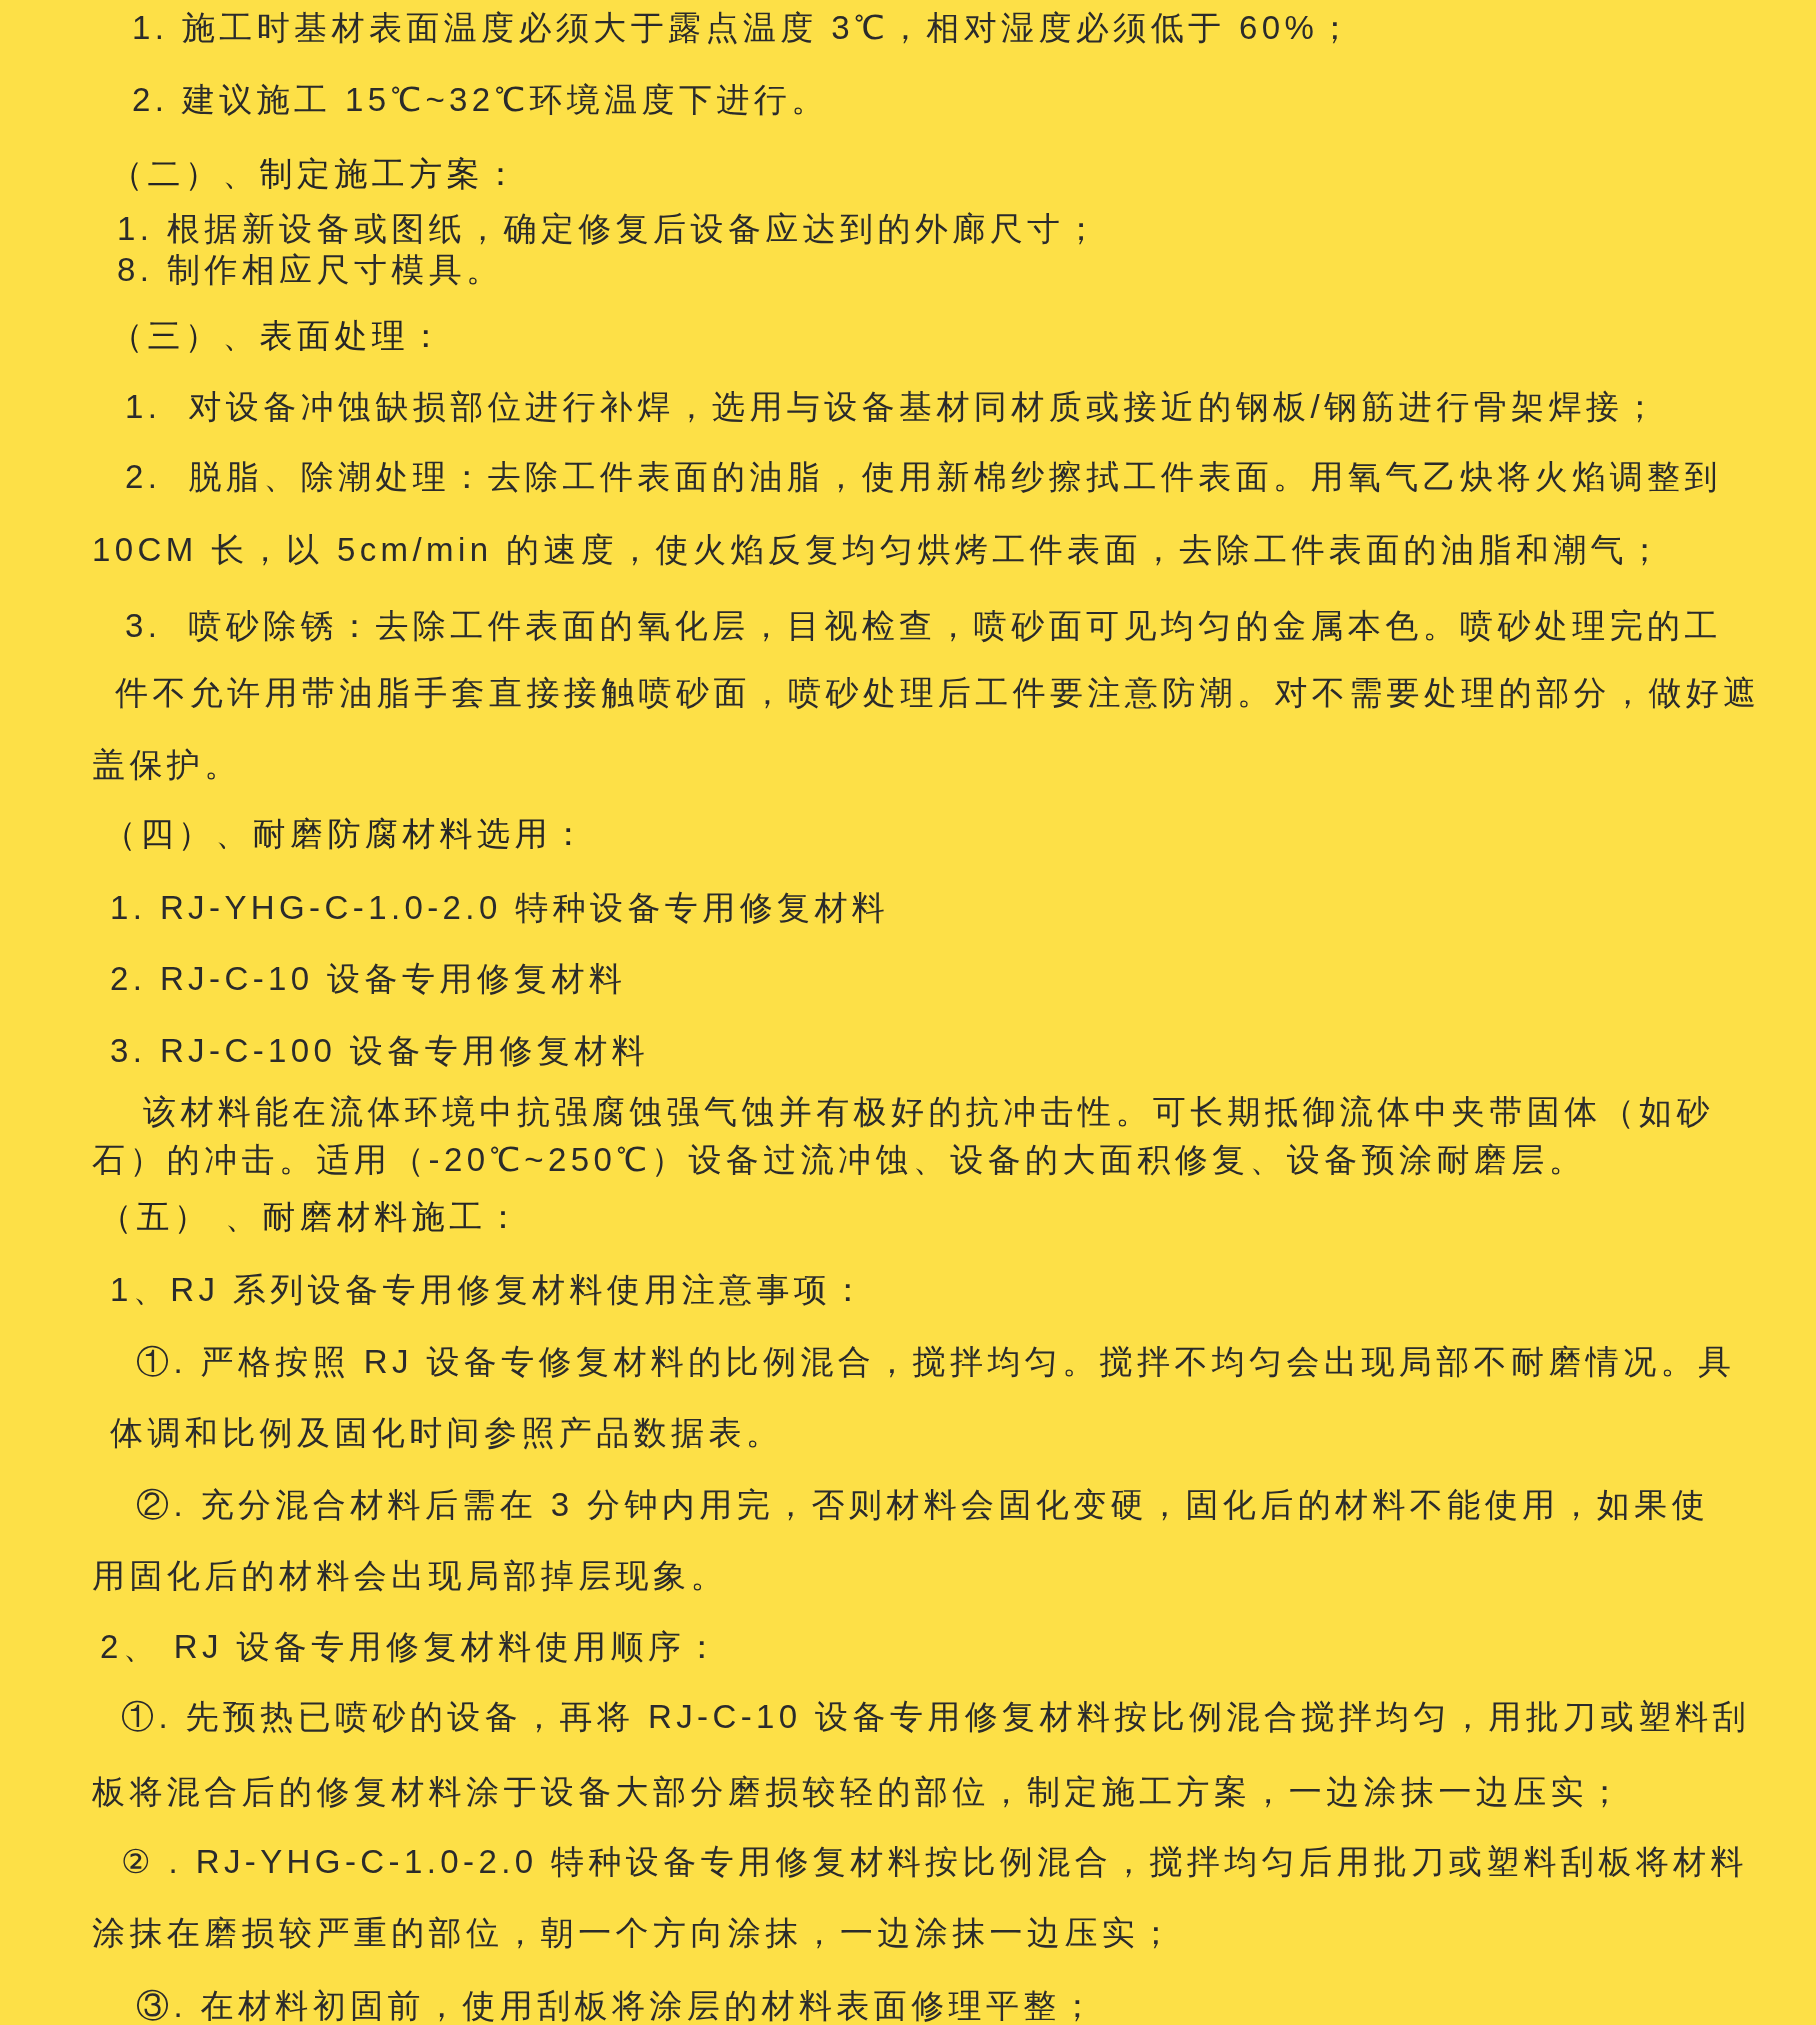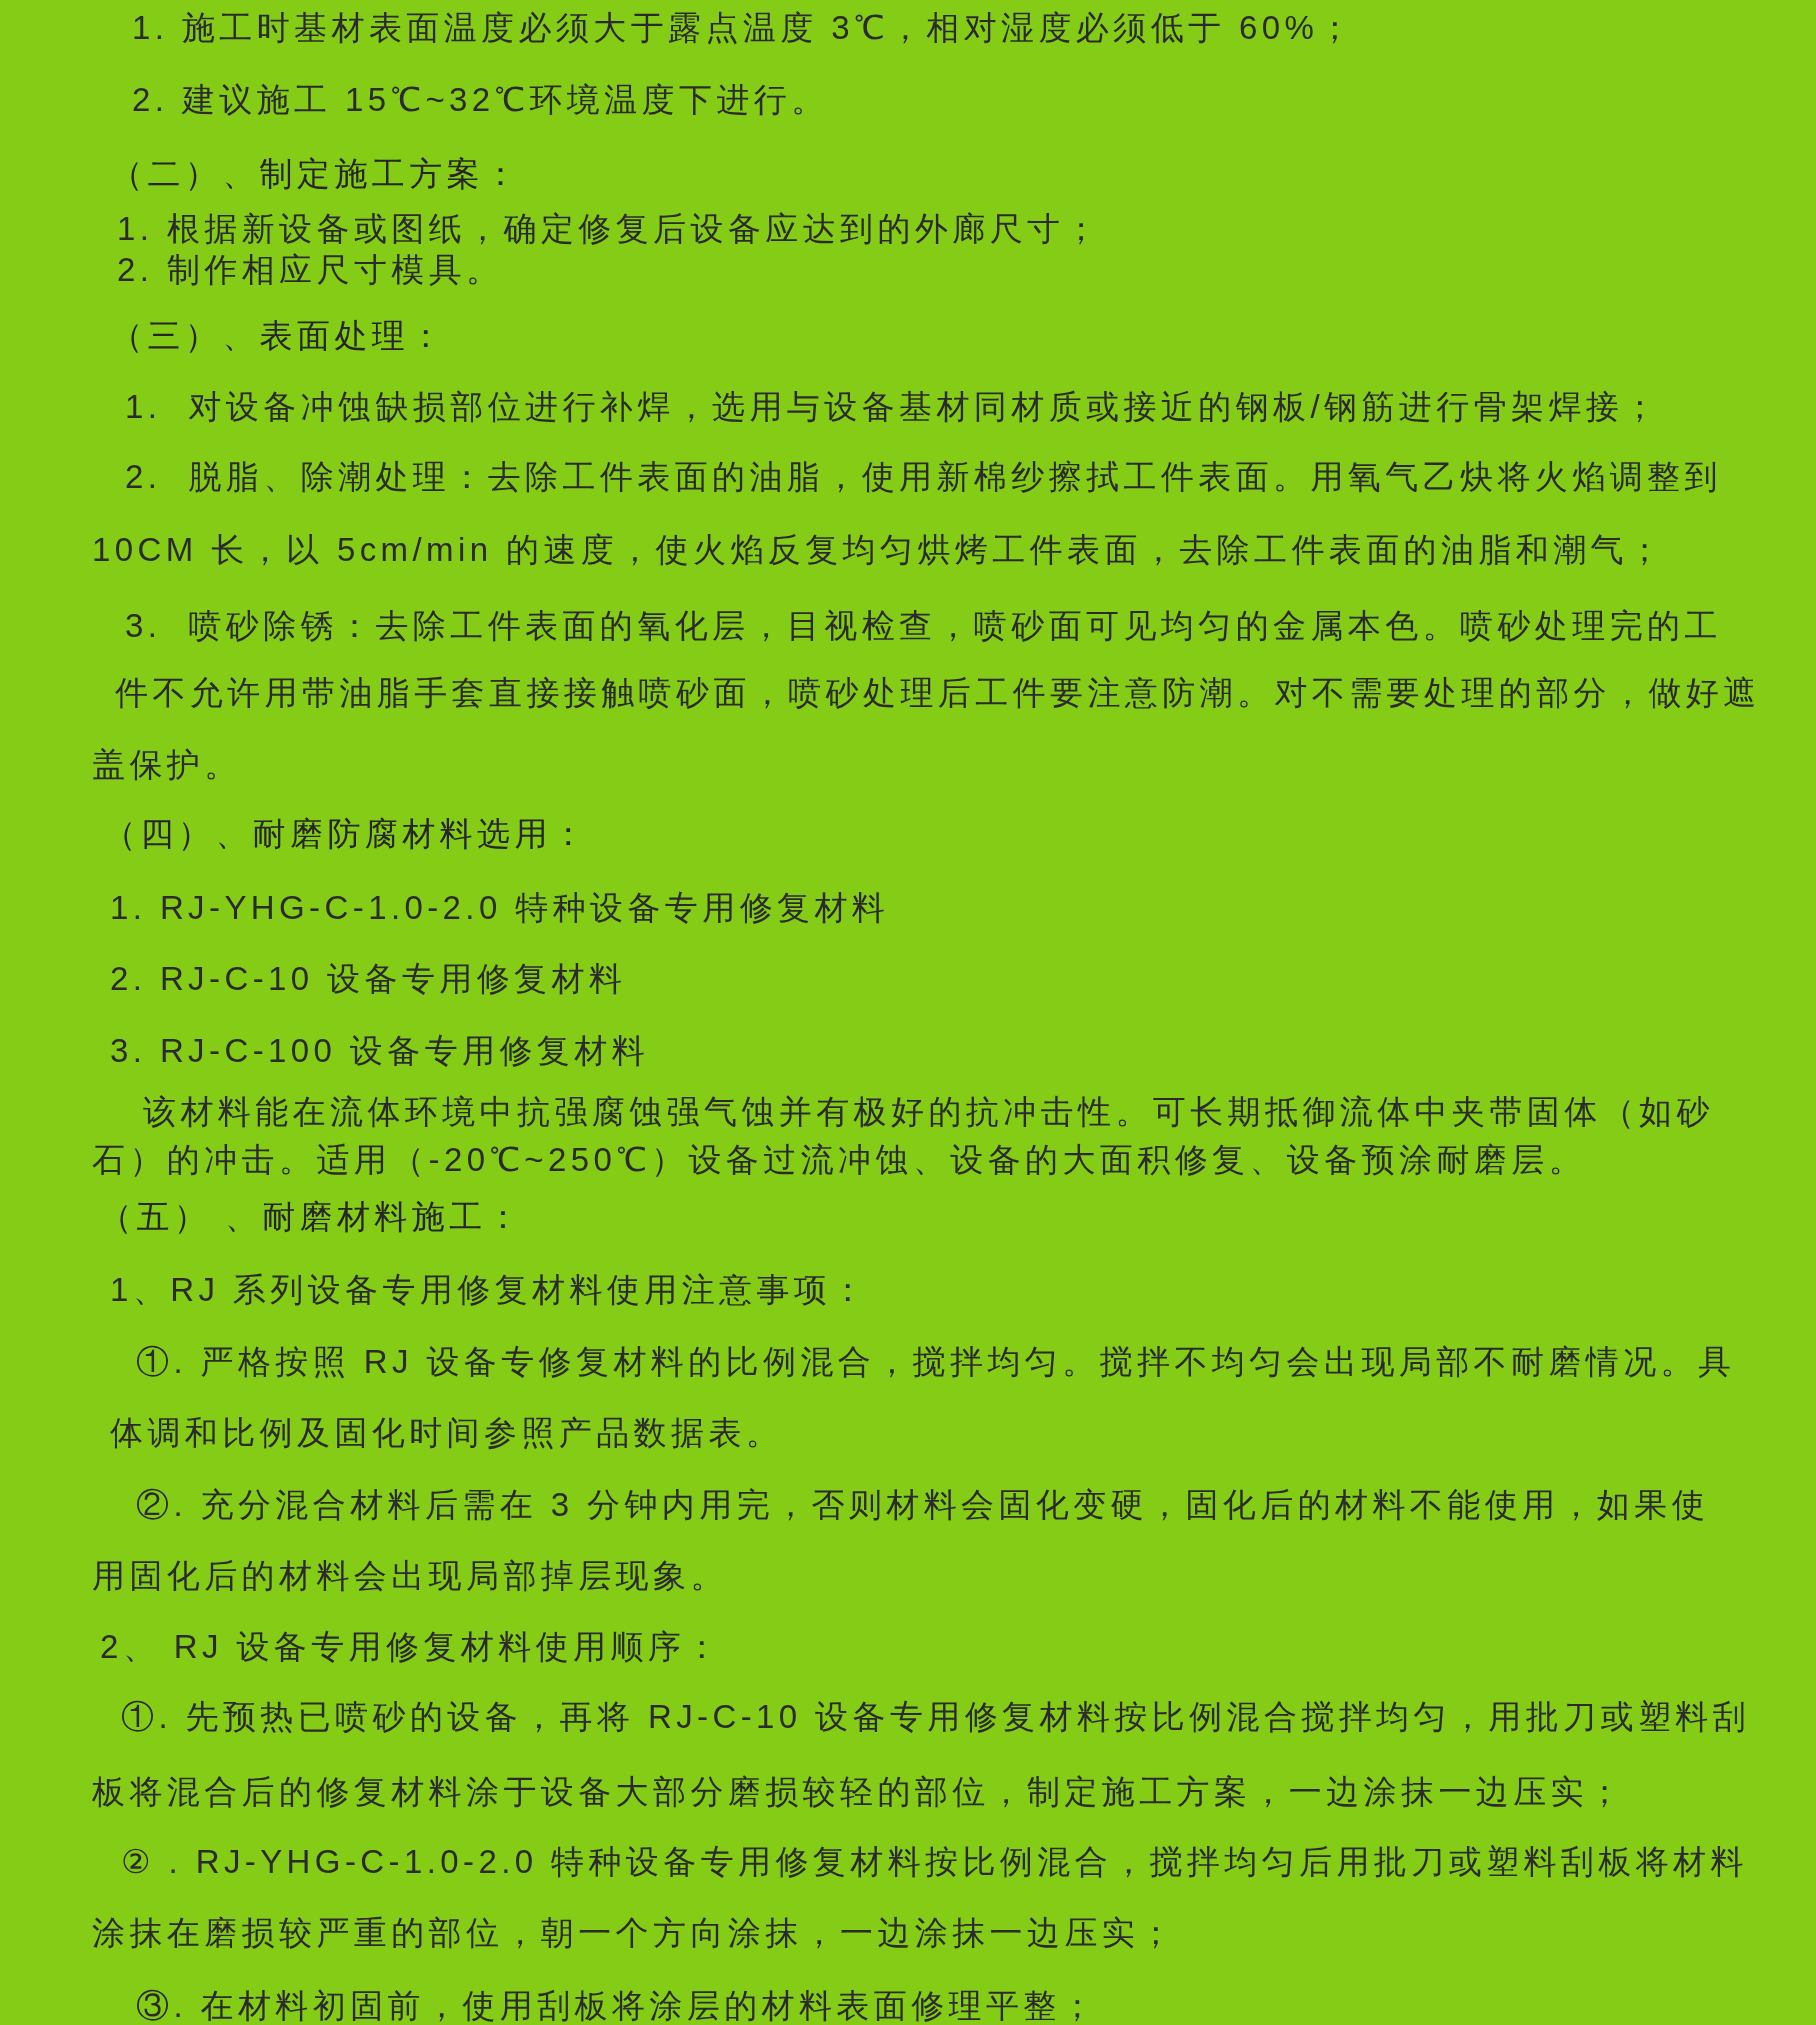--- a/index.html
+++ b/index.html
@@ -4,21 +4,21 @@
 <style>
   html, body {
     margin: 0;
     padding: 0;
     background: #ffffff;
   }
   .page {
     position: relative;
     width: 1816px;
     height: 2025px;
-    background: #84cc16;
+    background: #fde047;
     overflow: hidden;
     font-family: "Liberation Sans", sans-serif;
   }
   .doc-line {
     position: absolute;
     font-size: 33px;
     line-height: 38px;
     letter-spacing: 4.4px;
     color: #2b2b2b;
     white-space: pre;
@@ -30,21 +30,21 @@
 </style>
 </head>
 <body>
 
 <div class="page">
   <div id="doc-content">
       <div class="doc-line list-item" style="left: 132px; top: 8.8px;">1. 施工时基材表面温度必须大于露点温度 3℃，相对湿度必须低于 60%；</div>
       <div class="doc-line list-item" style="left: 132px; top: 81px;">2. 建议施工 15℃~32℃环境温度下进行。</div>
       <div class="doc-line section-heading" style="left: 110px; top: 155px;">（二）、制定施工方案：</div>
       <div class="doc-line list-item" style="left: 117px; top: 210px;">1. 根据新设备或图纸，确定修复后设备应达到的外廊尺寸；</div>
-      <div class="doc-line list-item" style="left: 117px; top: 251px;">2. 制作相应尺寸模具。</div>
+      <div class="doc-line list-item" style="left: 117px; top: 251px;">8. 制作相应尺寸模具。</div>
       <div class="doc-line section-heading" style="left: 110px; top: 317px;">（三）、表面处理：</div>
       <div class="doc-line list-item" style="left: 125px; top: 388px;">1.  对设备冲蚀缺损部位进行补焊，选用与设备基材同材质或接近的钢板/钢筋进行骨架焊接；</div>
       <div class="doc-line list-item" style="left: 125px; top: 458px;">2.  脱脂、除潮处理：去除工件表面的油脂，使用新棉纱擦拭工件表面。用氧气乙炔将火焰调整到</div>
       <div class="doc-line paragraph-line" style="left: 92px; top: 531px;">10CM 长，以 5cm/min 的速度，使火焰反复均匀烘烤工件表面，去除工件表面的油脂和潮气；</div>
       <div class="doc-line list-item" style="left: 125px; top: 607px;">3.  喷砂除锈：去除工件表面的氧化层，目视检查，喷砂面可见均匀的金属本色。喷砂处理完的工</div>
       <div class="doc-line paragraph-line" style="left: 92px; top: 674px; margin-left: 23px;">件不允许用带油脂手套直接接触喷砂面，喷砂处理后工件要注意防潮。对不需要处理的部分，做好遮</div>
       <div class="doc-line paragraph-line" style="left: 92px; top: 746px;">盖保护。</div>
       <div class="doc-line section-heading" style="left: 103px; top: 815px;">（四）、耐磨防腐材料选用：</div>
       <div class="doc-line list-item" style="left: 110px; top: 889px;">1. RJ-YHG-C-1.0-2.0 特种设备专用修复材料</div>
       <div class="doc-line list-item" style="left: 110px; top: 960px;">2. RJ-C-10 设备专用修复材料</div>

